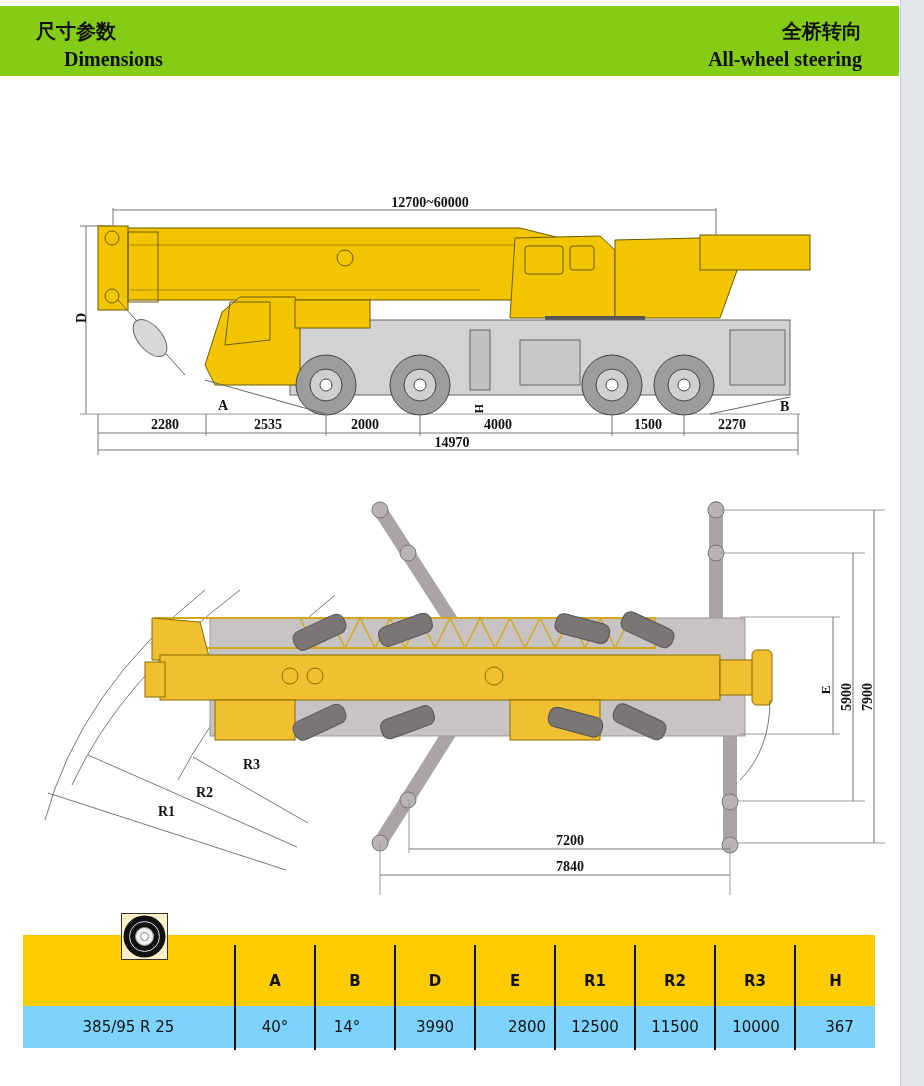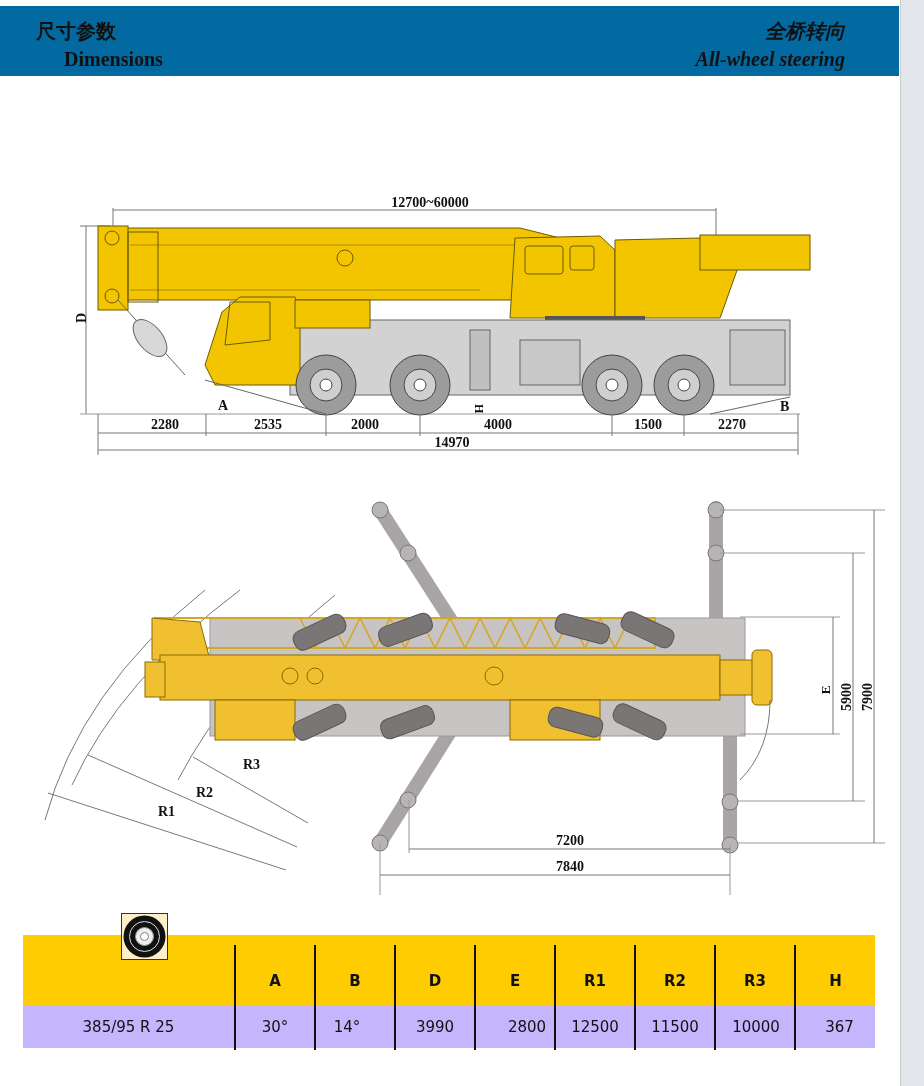--- a/index.html
+++ b/index.html
@@ -1,27 +1,27 @@
 <!DOCTYPE html>
 <html><head>
 <meta charset="utf-8">
 <style>
   html,body{margin:0;padding:0;}
   body{width:924px;height:1086px;background:#ffffff;position:relative;overflow:hidden;font-family:"Liberation Serif",serif;}
   .sidebar{position:absolute;left:900px;top:0;width:24px;height:1086px;background:#e3e6ea;border-left:1px solid #c9ccd1;}
-  .header{position:absolute;left:0;top:6px;width:899px;height:70px;background:#0369a1;}
+  .header{position:absolute;left:0;top:6px;width:899px;height:70px;background:#84cc16;}
   .h-cn{position:absolute;top:12px;font-family:"DejaVu Sans",sans-serif;font-weight:bold;font-size:20px;color:#111;letter-spacing:0px;}
   .h-en{position:absolute;top:42px;font-family:"Liberation Serif",serif;font-weight:bold;font-size:20px;color:#111;margin-left:28px;}
   .h-left{left:36px;}
-  .h-right{right:54px;text-align:center;font-style:italic;}
+  .h-right{right:37px;text-align:center;}
   svg text{font-family:"Liberation Serif",serif;font-weight:bold;fill:#111;}
   .diagram{position:absolute;left:0;}
   .table-wrap{position:absolute;left:23px;top:935px;width:852px;}
   .thead{height:71px;background:#fecc00;position:relative;}
-  .tbody{height:42px;background:#c4b5fd;position:relative;}
+  .tbody{height:42px;background:#7dd3fc;position:relative;}
   .cell{position:absolute;top:0;height:100%;display:flex;align-items:center;justify-content:center;font-family:"DejaVu Sans",sans-serif;font-size:15px;color:#111;}
   .thead .cell{font-weight:bold;padding-top:20px;box-sizing:border-box;}
   .sep{position:absolute;width:2px;background:#111;}
   .tire-icon{position:absolute;left:121px;top:913px;width:47px;height:47px;background:#fdf0c8;border:1px solid #333;box-sizing:border-box;}
 </style>
 </head>
 <body>
 
 <div class="sidebar"></div>
 
@@ -209,21 +209,21 @@
     <div class="cell" style="left:293px;width:78px">B</div>
     <div class="cell" style="left:373px;width:78px">D</div>
     <div class="cell" style="left:453px;width:78px">E</div>
     <div class="cell" style="left:533px;width:78px">R1</div>
     <div class="cell" style="left:613px;width:78px">R2</div>
     <div class="cell" style="left:693px;width:78px">R3</div>
     <div class="cell" style="left:773px;width:79px">H</div>
   </div>
   <div class="tbody">
     <div class="cell" style="left:0;width:211px">385/95 R 25</div>
-    <div class="cell" style="left:213px;width:78px">30°</div>
+    <div class="cell" style="left:213px;width:78px">40°</div>
     <div class="cell" style="left:293px;width:62px">14°</div>
     <div class="cell" style="left:373px;width:78px">3990</div>
     <div class="cell" style="left:477px;width:54px">2800</div>
     <div class="cell" style="left:533px;width:78px">12500</div>
     <div class="cell" style="left:613px;width:78px">11500</div>
     <div class="cell" style="left:693px;width:80px">10000</div>
     <div class="cell" style="left:773px;width:87px">367</div>
   </div>
 
   <div class="sep" style="left:211px;top:10px;height:105px"></div>

